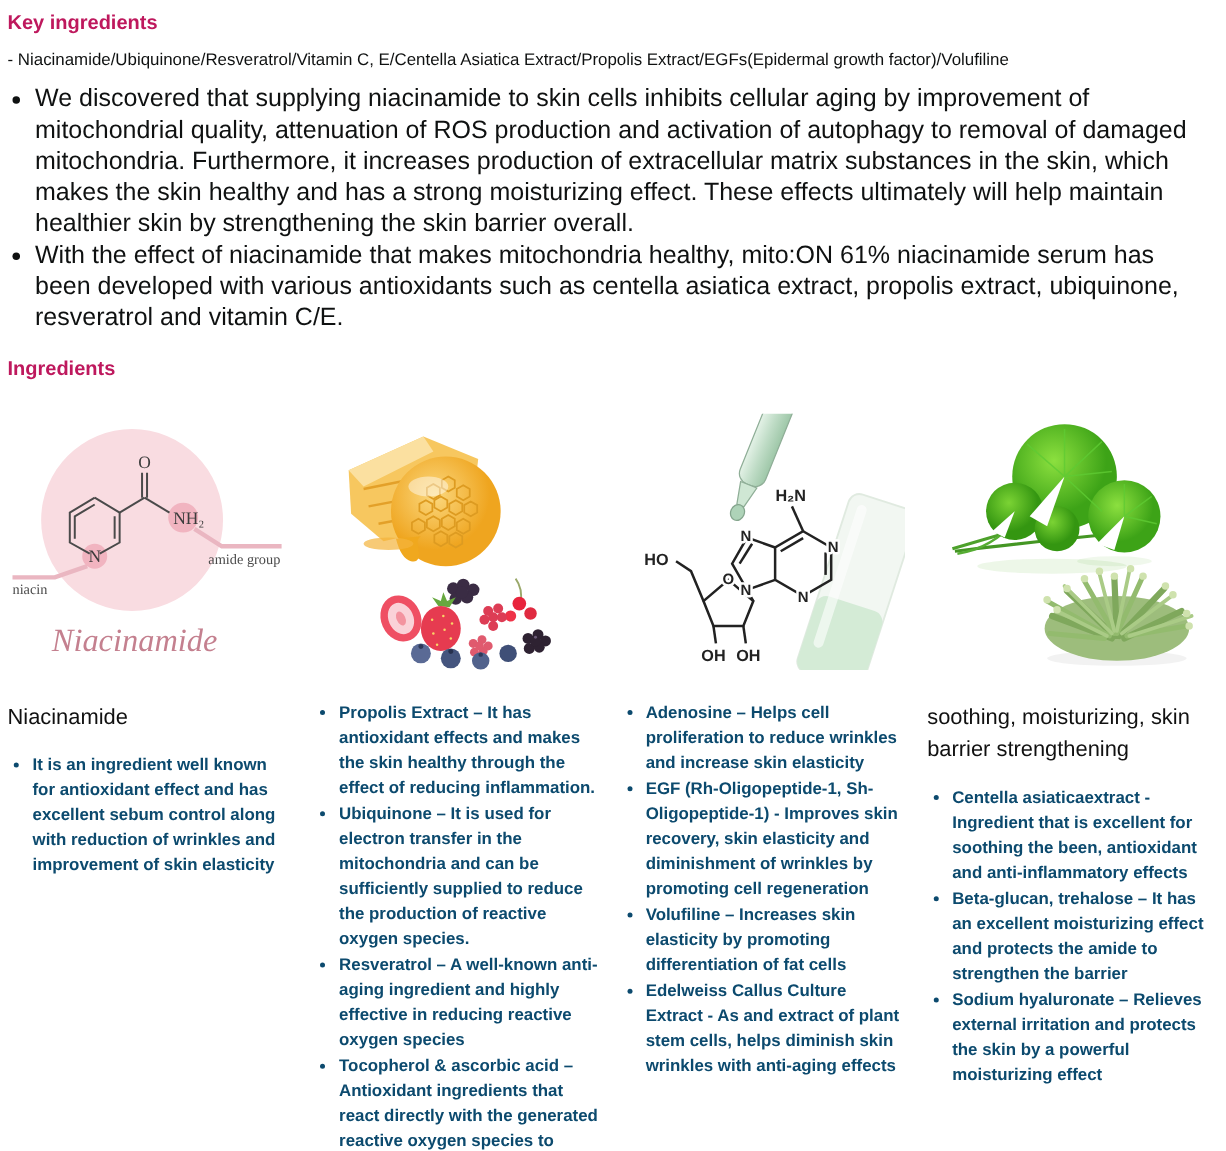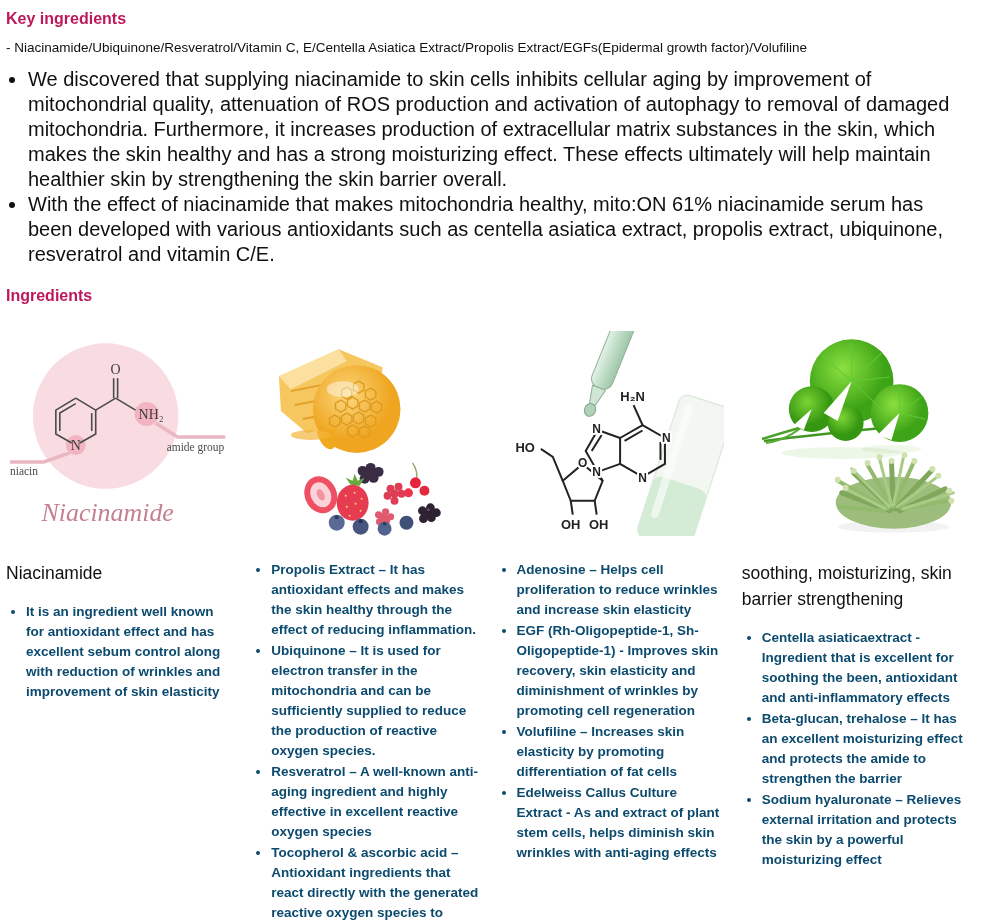--- a/index.html
+++ b/index.html
@@ -229,21 +229,21 @@
                 <circle cx="181" cy="187" r="4.4"></circle>
                 <circle cx="178" cy="182" r="4.4"></circle>
               <circle cx="178" cy="179" r="1.2" fill="#6b5a78"></circle>
             </g>
           </g>
         </svg>
       </div>
       <ul class="col-list">
         <li>Propolis Extract – It has antioxidant effects and makes the skin healthy through the effect of reducing inflammation.</li>
         <li>Ubiquinone – It is used for electron transfer in the mitochondria and can be sufficiently supplied to reduce the production of reactive oxygen species.</li>
-        <li>Resveratrol – A well-known anti-aging ingredient and highly effective in excellent reactive oxygen species</li>
+        <li>Resveratrol – A well-known anti-aging ingredient and highly effective in reducing reactive oxygen species</li>
         <li>Tocopherol &amp; ascorbic acid – Antioxidant ingredients that react directly with the generated reactive oxygen species to decrease</li>
       </ul>
     </div>
 
     <div class="col">
       <div class="imgbox">
         <svg viewBox="0 0 228 205">
           <defs>
             <linearGradient id="dropGrad" x1="0" y1="0" x2="1" y2="0">
               <stop offset="0%" stop-color="#e4f2e7"></stop>

